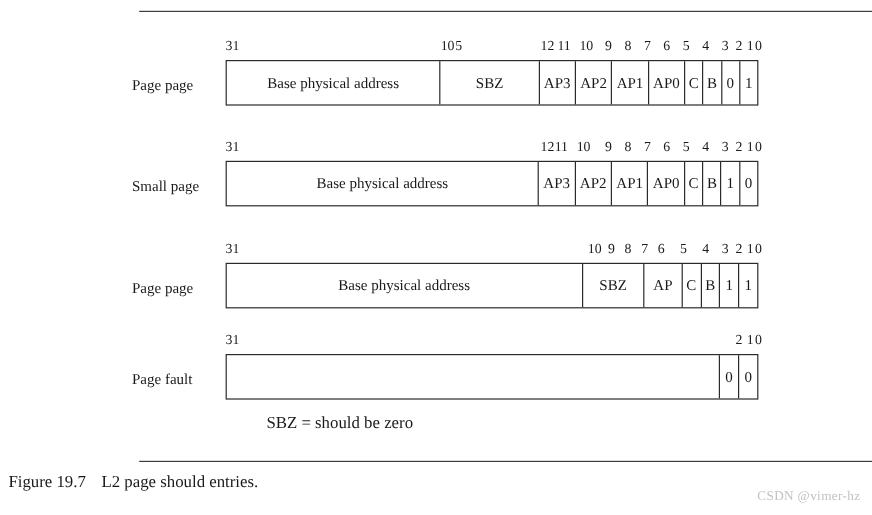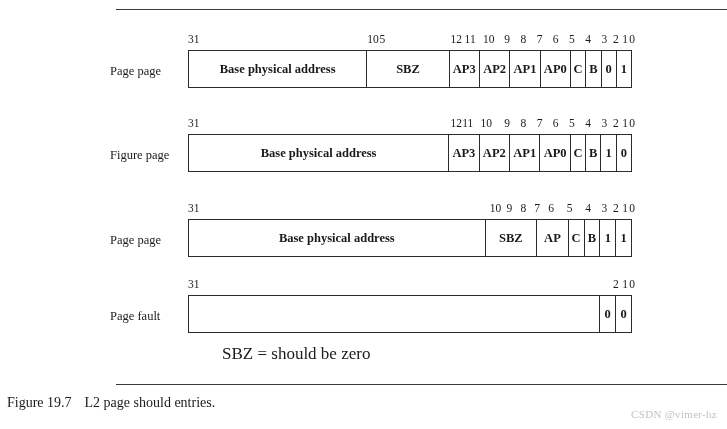--- a/index.html
+++ b/index.html
@@ -61,21 +61,20 @@
   
   .bitbox {
     position: absolute;
     left: 188px;
     top: 20px;
     width: 444px;
     height: 38px;
     border: 1.4px solid #2b2b2b;
     box-sizing: border-box;
     display: flex;
-    font-weight: bold;
   }
   .cell {
     position: relative;
     box-sizing: border-box;
     display: flex;
     align-items: center;
     justify-content: center;
     font-size: 12.5px;
     line-height: 14px;
     white-space: nowrap;
@@ -99,21 +98,21 @@
     transform: translateX(-50%);
     white-space: nowrap;
   }
   .tick.left-anchor { transform: translateX(0); }
 
   
   .legend {
     position: absolute;
     left: 222px;
     top: 346px;
-    font-size: 17px;
+    font-size: 14px;
     line-height: 16px;
     white-space: nowrap;
     text-align: center;
   }
 
   
   .caption {
     position: absolute;
     left: 7px;
     top: 394px;
@@ -171,21 +170,21 @@
         <div class="cell" style="flex: 7 0 0px;">AP2</div>
         <div class="cell" style="flex: 7 0 0px;">AP1</div>
         <div class="cell" style="flex: 7 0 0px;">AP0</div>
         <div class="cell" style="flex: 3.4 0 0px;">C</div>
         <div class="cell" style="flex: 3.4 0 0px;">B</div>
         <div class="cell" style="flex: 3.4 0 0px;">0</div>
         <div class="cell" style="flex: 3.4 0 0px;">1</div>
       </div>
     </div>
     <div class="entry-row row-2">
-      <div class="row-label">Figure page</div>
+      <div class="row-label">Small page</div>
       <div class="ruler">
         <span class="tick left-anchor" style="left: 0%;">31</span>
         <span class="tick" style="left: 60.42%;">12</span>
         <span class="tick" style="left: 63.02%;">11</span>
         <span class="tick" style="left: 67.19%;">10</span>
         <span class="tick" style="left: 71.88%;">9</span>
         <span class="tick" style="left: 75.52%;">8</span>
         <span class="tick" style="left: 79.17%;">7</span>
         <span class="tick" style="left: 82.81%;">6</span>
         <span class="tick" style="left: 86.46%;">5</span>

